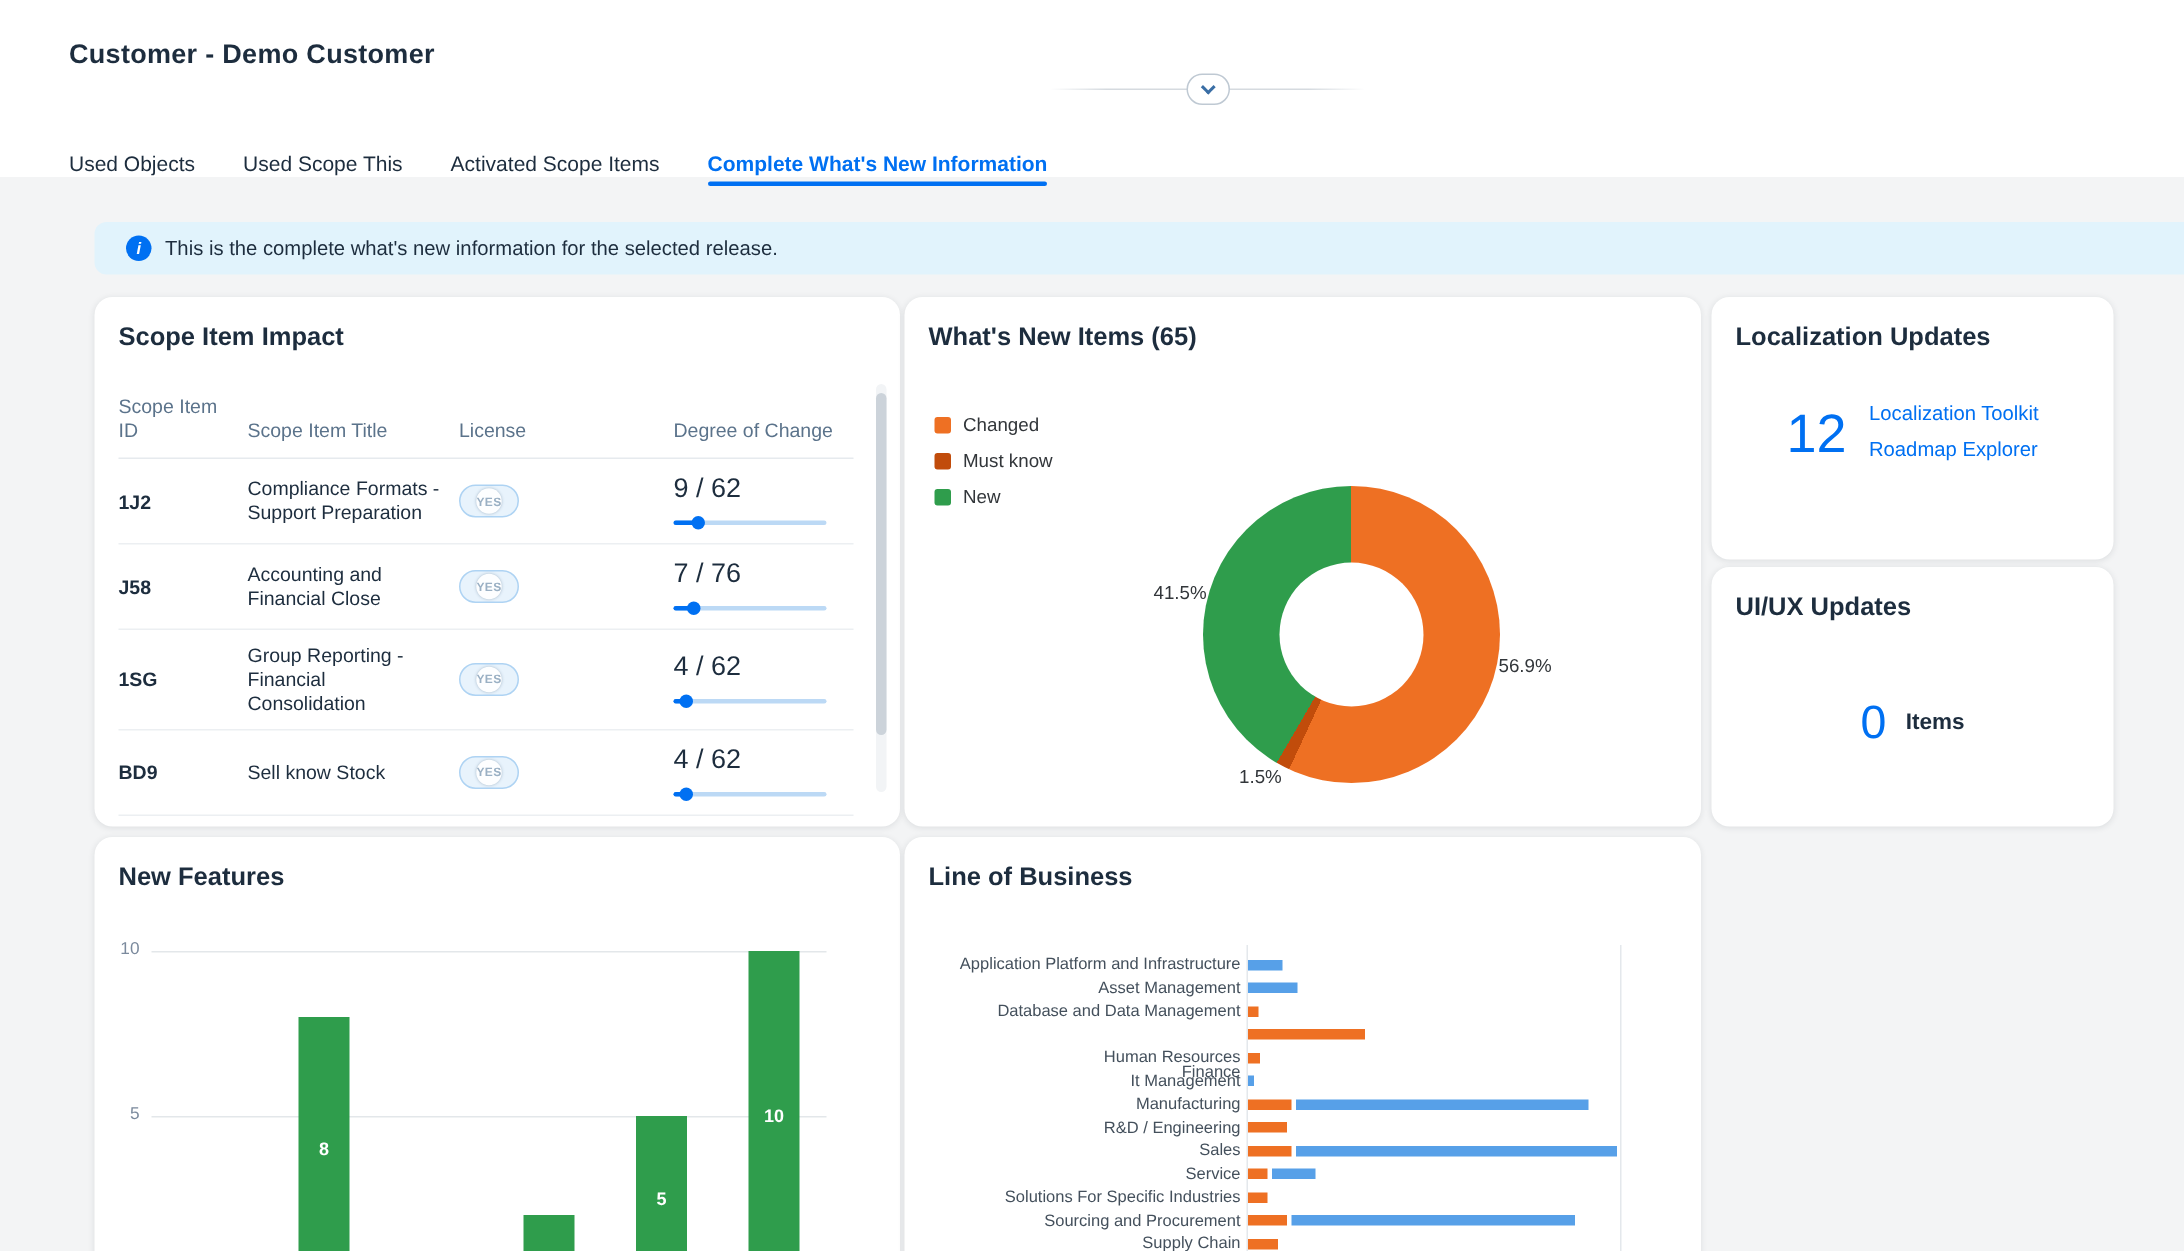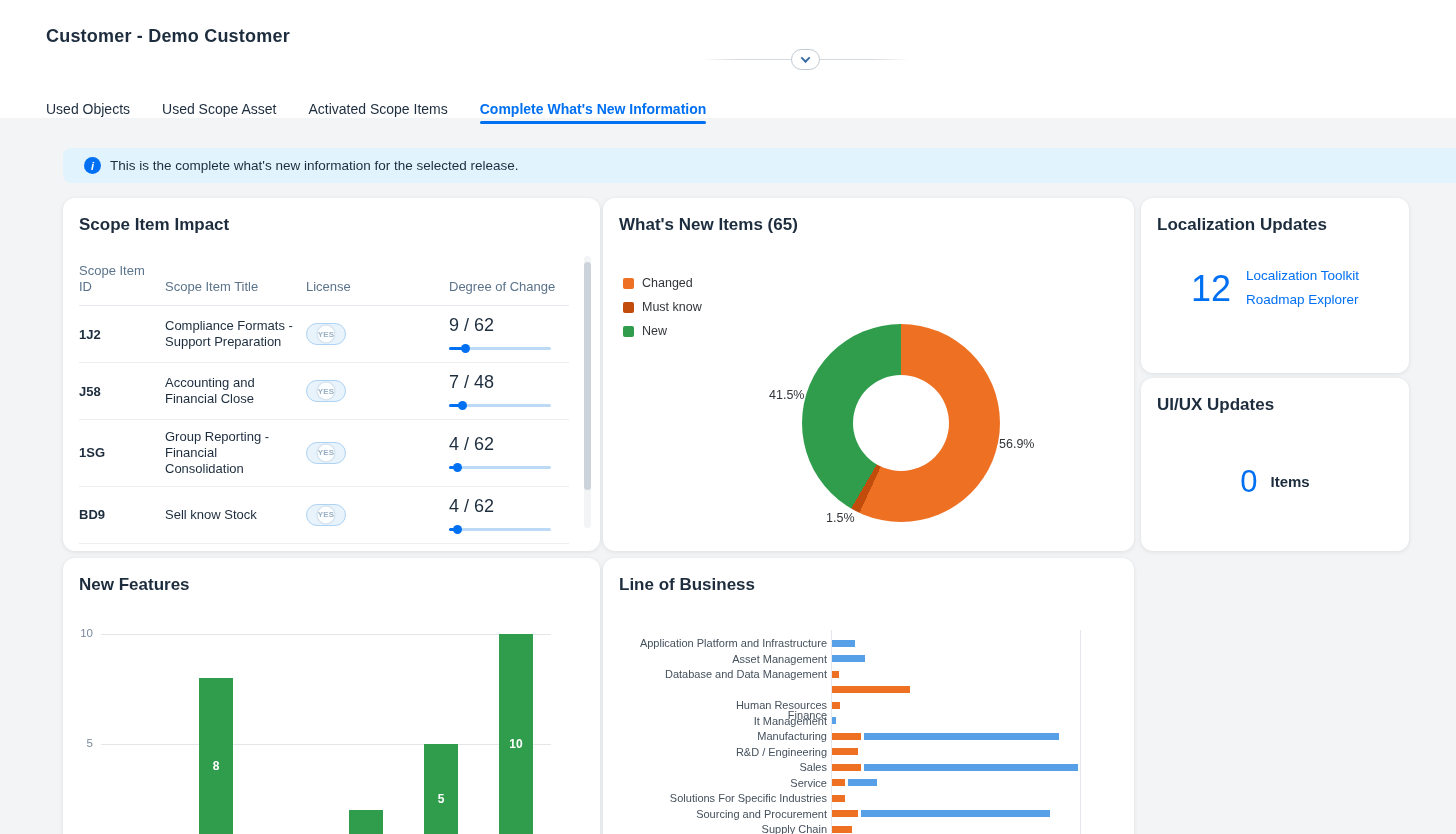--- a/index.html
+++ b/index.html
@@ -104,21 +104,21 @@
 <div class="page">
 
   <div class="hdr">
     <div class="page-title">Customer - Demo Customer</div>
     <div class="collapse-line"></div>
     <button class="collapse-btn">
       <span class="chev"></span>
     </button>
     <nav class="tabs" id="tabs">
         <div class="tab">Used Objects</div>
-        <div class="tab">Used Scope Asset</div>
+        <div class="tab">Used Scope This</div>
         <div class="tab">Activated Scope Items</div>
         <div class="tab active">Complete What's New Information</div>
       </nav>
   </div>
 
   <div class="content">
 
     <div class="info-banner">
       <span class="info-icon">i</span>
       <span class="info-text">This is the complete what's new information for the selected release.</span>
@@ -155,21 +155,21 @@
             <div class="trow">
               <div class="td-id">J58</div>
               <div class="td-title">Accounting and Financial Close</div>
               <div>
                 <div class="toggle">
                   <span class="knob"></span>
                   <span class="tlabel">YES</span>
                 </div>
               </div>
               <div>
-                <div class="degree-label">7 / 48</div>
+                <div class="degree-label">7 / 76</div>
                 <div class="slider">
                   <div class="track"></div>
                   <div class="fill" style="width: 11.2903%;"></div>
                   <div class="knob" style="left: calc(11.2903% - 3px);"></div>
                 </div>
               </div>
             </div>
             <div class="trow">
               <div class="td-id">1SG</div>
               <div class="td-title">Group Reporting - Financial Consolidation</div>

